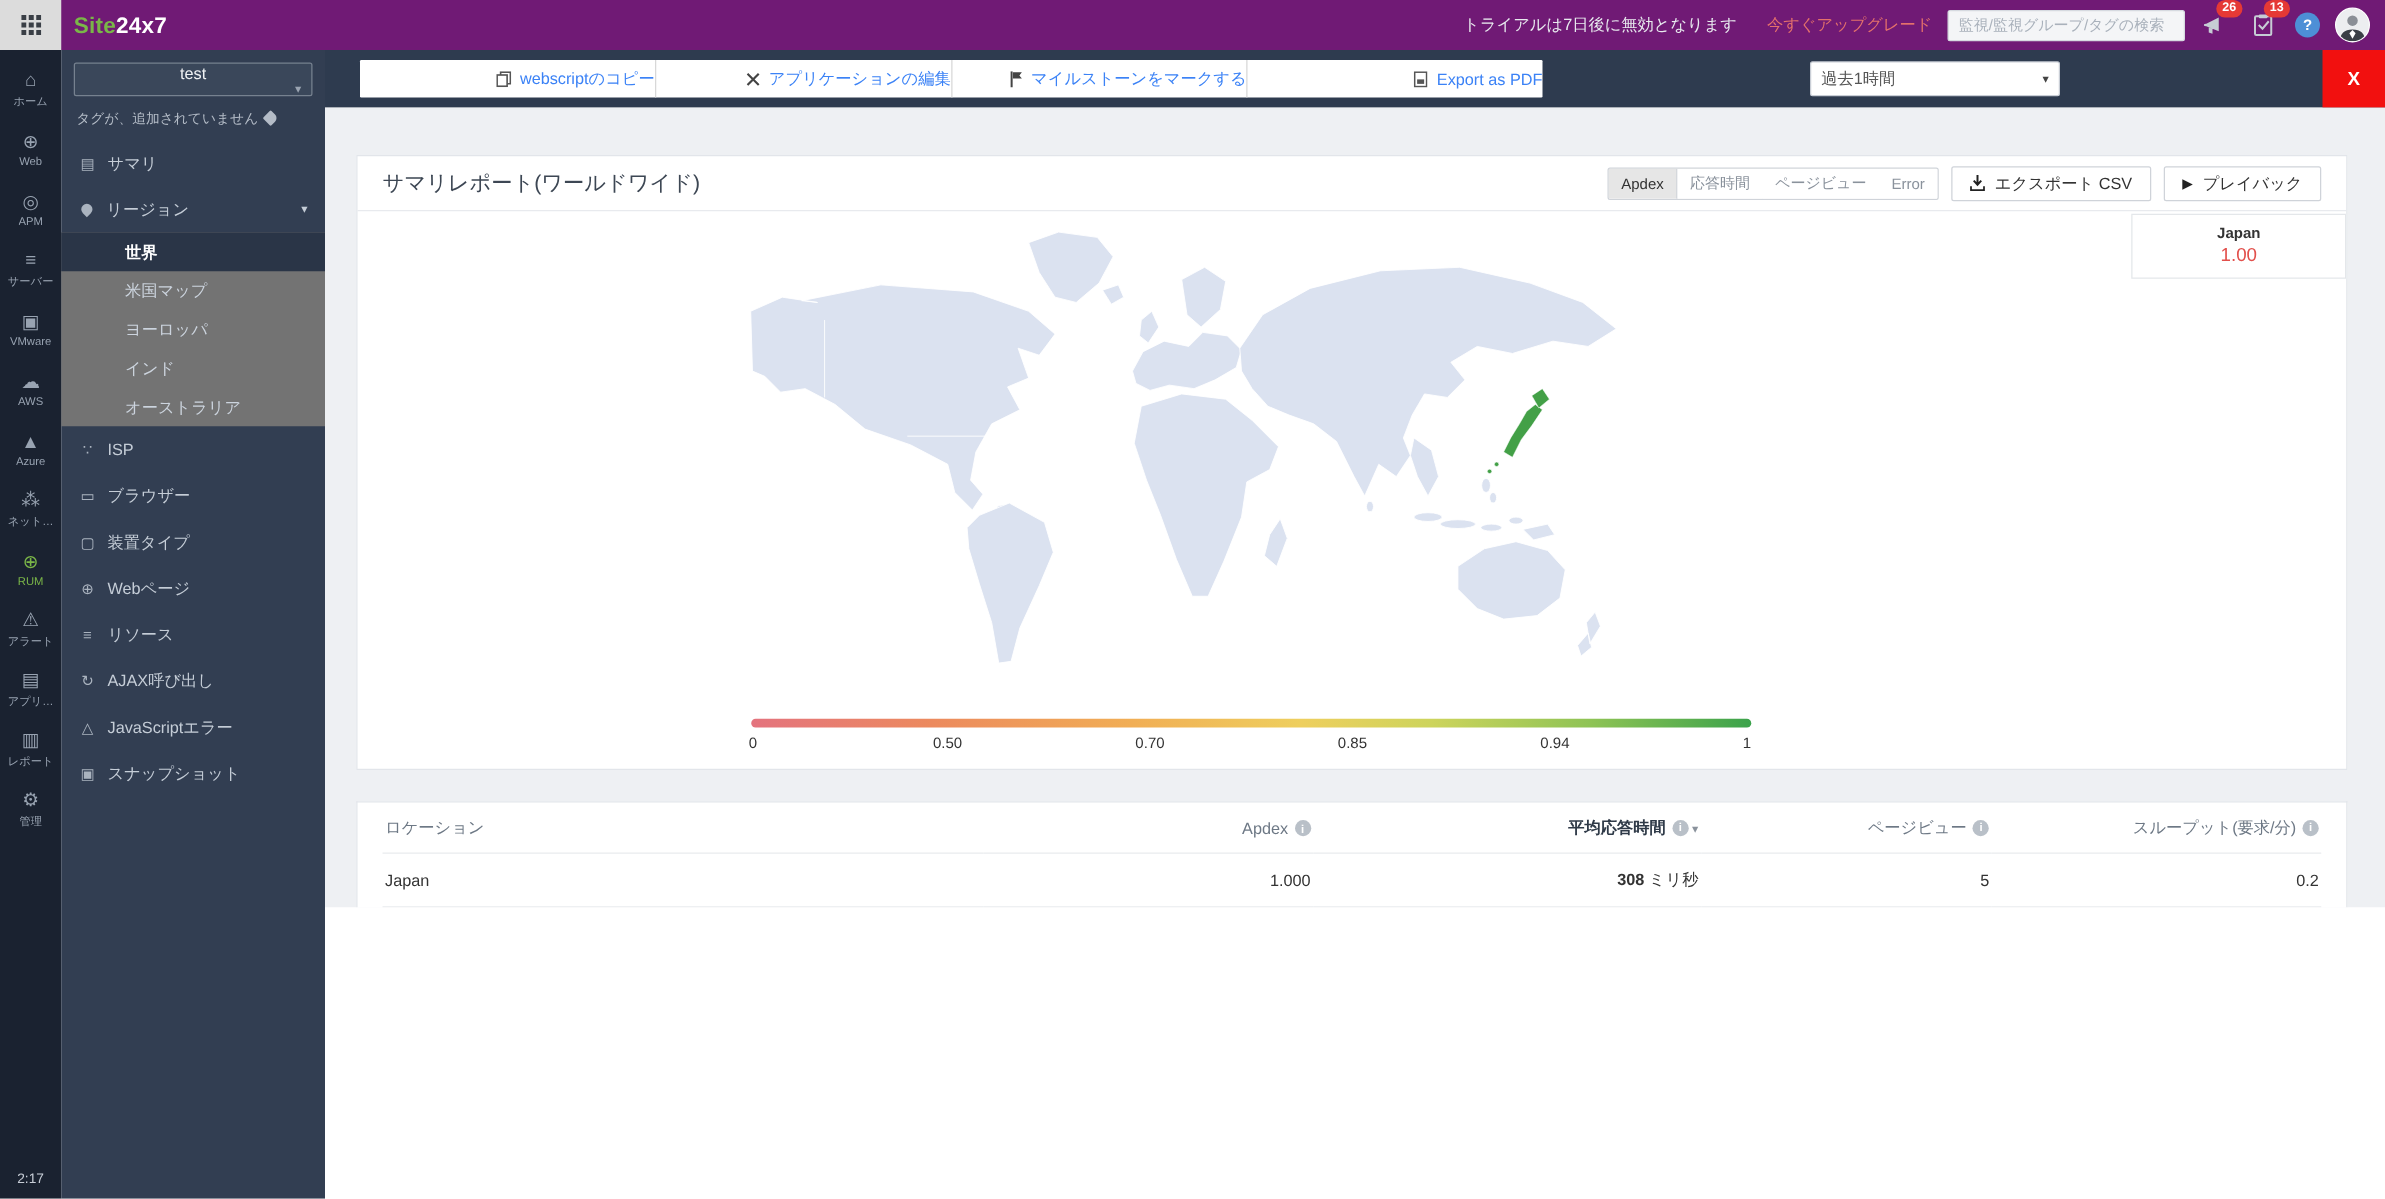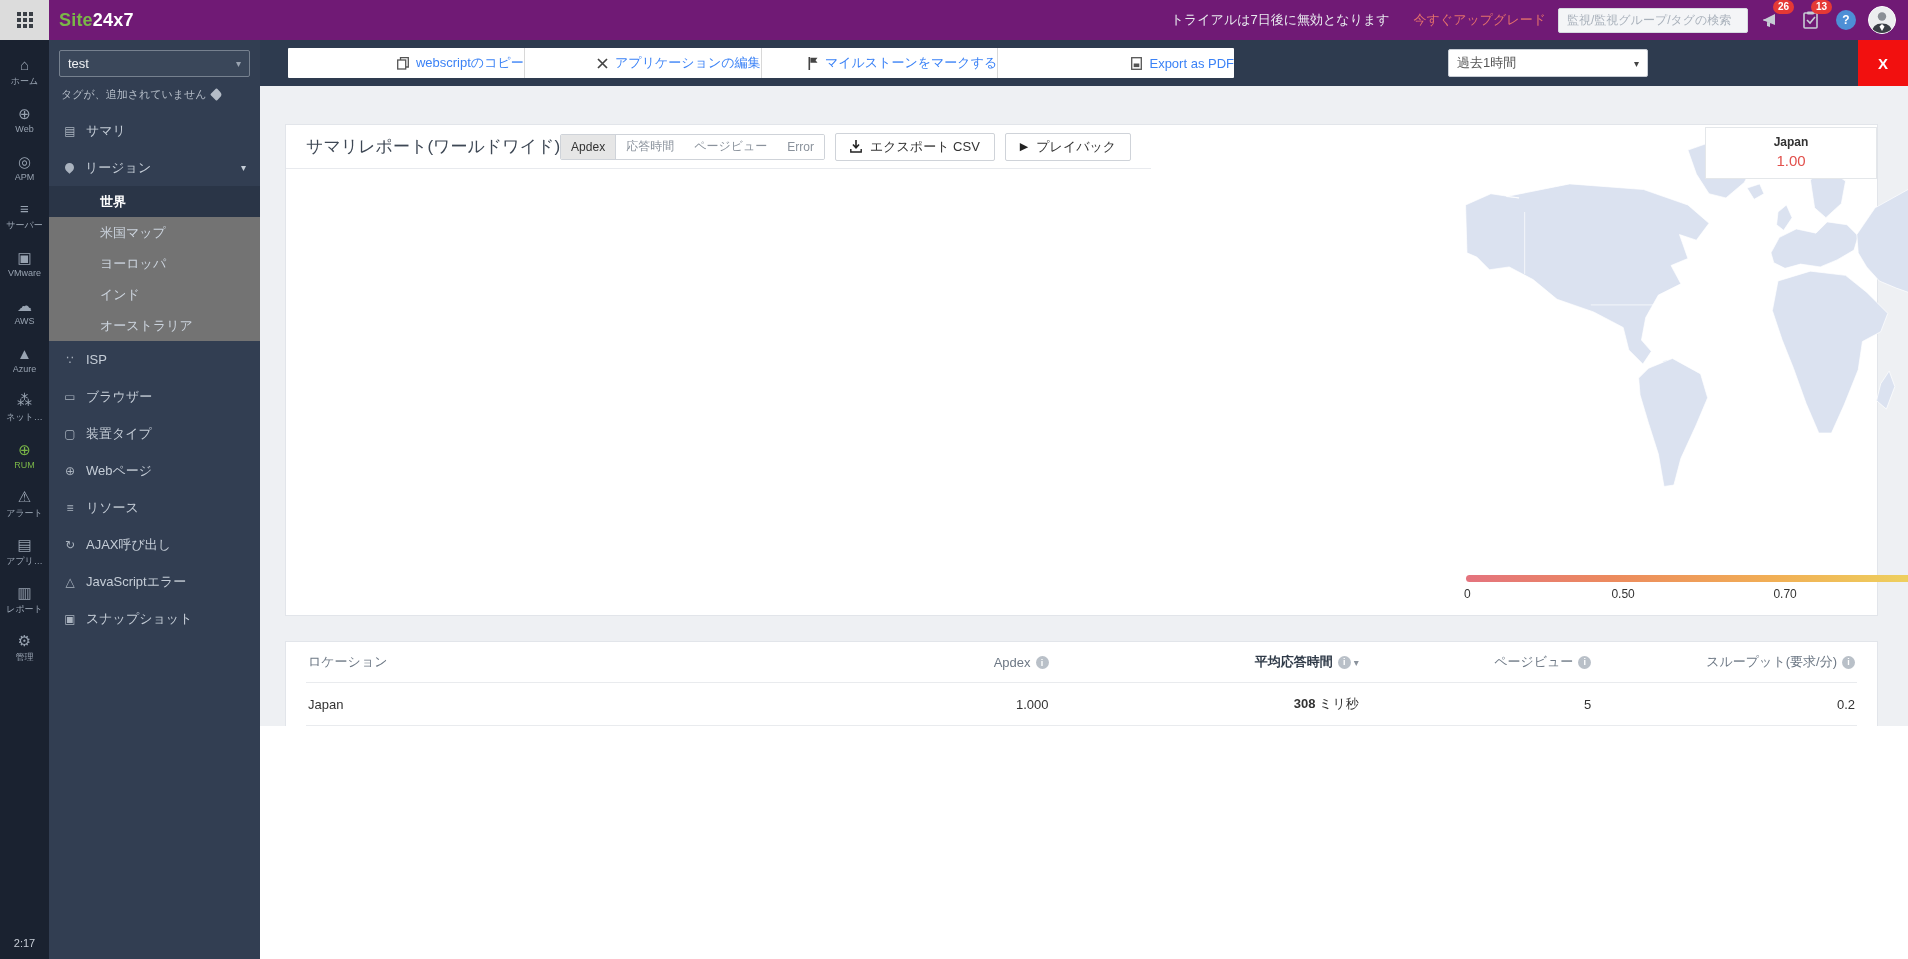--- a/index.html
+++ b/index.html
@@ -32,21 +32,21 @@
   .rail { width:49px; background:#1a2230; display:flex; flex-direction:column; align-items:center; padding-top:8px; flex-shrink:0; }
   .rail-item { width:49px; height:48px; display:flex; flex-direction:column; align-items:center; justify-content:center; cursor:pointer; color:#98a3b1; }
   .rail-item .glyph { font-size:15px; line-height:16px; }
   .rail-item .rl { font-size:9px; margin-top:2px; white-space:nowrap; overflow:hidden; max-width:48px; }
   .rail-item.active { color:#7ab648; }
   .rail-time { margin-top:auto; margin-bottom:10px; color:#c7cdd6; font-size:11px; }
 
   
   .sidebar { width:211px; background:#323e52; display:flex; flex-direction:column; flex-shrink:0; }
   .monitor-select { margin:10px 10px 6px 10px; height:27px; border:1px solid #76818f; background:#3a475a; border-radius:2px;
-    display:flex; align-items:center; padding:0 8px; color:#f0f2f4; cursor:pointer; }
+    display:flex; align-items:center; padding:0 8px; color:#f0f2f4; cursor:pointer;flex-direction:column; }
   .monitor-select .caret { margin-left:auto; color:#9aa4b1; font-size:10px; }
   .tags-note { color:#b4bcc7; font-size:11px; padding:4px 28px 10px 12px; display:flex; align-items:center; gap:5px; }
   .tag-shape { width:9px; height:9px; background:#b4bcc7; border-radius:1px 4px 1px 1px; transform:rotate(45deg); display:inline-block; }
   .side-item { height:37px; display:flex; align-items:center; gap:9px; padding:0 14px; color:#c5cdd7; cursor:pointer; font-size:13px; }
   .side-item .si { width:14px; text-align:center; font-size:12px; color:#aab3bf; }
   .pin { width:9px; height:9px; background:#aab3bf; border-radius:50% 50% 50% 0; transform:rotate(-45deg); margin:0 2px; }
   .side-item .caret { margin-left:auto; font-size:10px; color:#c5cdd7; }
   .submenu { background:#737373; }
   .sub-item { height:31px; display:flex; align-items:center; padding-left:51px; color:#ccd4de; cursor:pointer; font-size:13px; }
   .sub-item.active { background:#2a3547; color:#fff; font-weight:bold; }
@@ -62,21 +62,21 @@
     display:flex; align-items:center; padding:0 8px; color:#555; cursor:pointer; }
   .timerange .caret { margin-left:auto; color:#444; font-size:10px; }
   .close-btn { margin-left:auto; width:50px; height:46px; background:#f2100f; color:#fff; font-size:15px; font-weight:bold;
     display:flex; align-items:center; justify-content:center; cursor:pointer; }
 
   .content { flex:1; display:flex; flex-direction:column; overflow:hidden; }
   .gray-zone { background:#eef0f3; padding:38px 30px 0 25px; }
   .white-fill { flex:1; background:#fff; }
 
   .panel { background:#fff; border:1px solid #e2e5ea; }
-  .panel-map { height:492px; display:flex; flex-direction:row; }
+  .panel-map { height:492px; display:flex; flex-direction:column; }
   .panel-head { height:44px; display:flex; align-items:center; padding:0 20px; border-bottom:1px solid #e8eaee; }
   .panel-title { font-size:17px; color:#3d4754; }
   .head-right { margin-left:auto; display:flex; align-items:center; gap:10px; }
   .tabgroup { display:flex; border:1px solid #cfd3d9; border-radius:2px; overflow:hidden; height:26px; }
   .tab { padding:0 10px; display:flex; align-items:center; font-size:12px; color:#8a929c; cursor:pointer; background:#fff; }
   .tab.active { background:#e6e6e6; color:#333; border-right:1px solid #cfd3d9; }
   .btn { height:28px; border:1px solid #cfd3d9; background:#fff; border-radius:2px; display:flex; align-items:center;
     gap:8px; padding:0 14px; font-size:13px; color:#333; cursor:pointer; }
   .play-glyph { font-size:11px; color:#222; }
 

